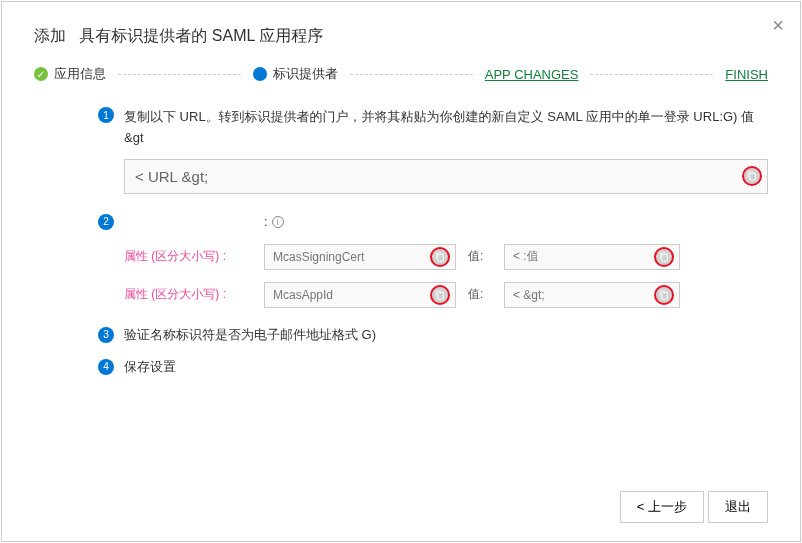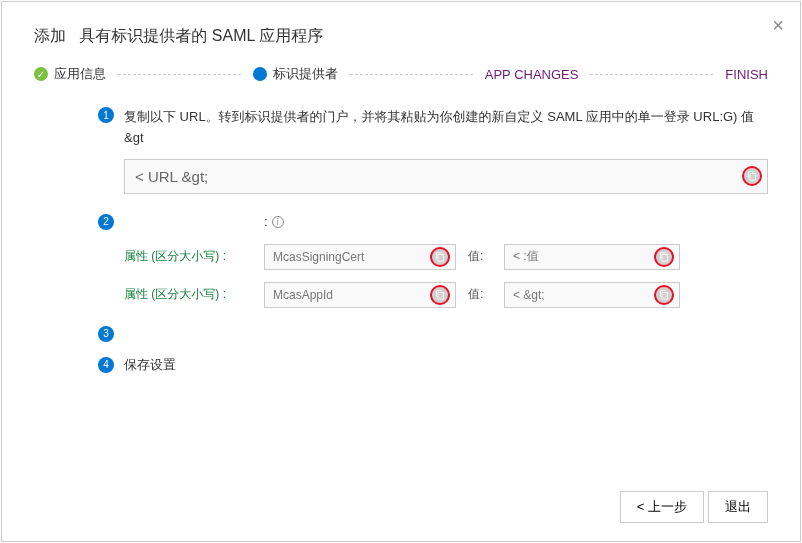--- a/index.html
+++ b/index.html
@@ -5,40 +5,40 @@
     * { box-sizing: border-box; margin: 0; padding: 0; }
     body { font-family: "Segoe UI", "Microsoft YaHei", Arial, sans-serif; font-size: 13px; color: #333; background: #fff; padding: 1px; }
     .modal { width: 800px; height: 541px; border: 1px solid #ccc; position: relative; padding: 24px 32px; }
     .close { position: absolute; top: 12px; right: 16px; font-size: 20px; color: #888; cursor: pointer; }
     .title { font-size: 16px; font-weight: 400; margin-bottom: 18px; }
     .steps { display: flex; align-items: center; margin-bottom: 24px; font-size: 13px; }
     .step { display: flex; align-items: center; gap: 6px; }
     .step-icon { width: 14px; height: 14px; border-radius: 50%; display: inline-flex; align-items: center; justify-content: center; font-size: 10px; color: #fff; }
     .step-done { background: #7ac142; }
     .step-current { background: #0078d4; }
-    .step-disabled { color: #701a75; }
+    .step-disabled { color: #15803d; text-decoration: underline; }
     .step-line { flex: 1; border-top: 1px dashed #ccc; margin: 0 12px; }
     .ext { display: flex; gap: 14px; margin-bottom: 20px; }
     .ext-icon { width: 38px; height: 38px; border-radius: 50%; background: #f5a623; display: flex; align-items: center; justify-content: center; flex-shrink: 0; }
     .ext-icon svg { width: 16px; height: 16px; fill: #fff; }
     .ext-txt .t1 { font-size: 13px; font-weight: 500; margin-bottom: 2px; }
     .ext-txt .t2 { font-size: 12px; color: #555; }
     .steps-list { padding-left: 64px; }
     .num { display: inline-flex; width: 16px; height: 16px; border-radius: 50%; background: #0078d4; color: #fff; font-size: 10px; align-items: center; justify-content: center; flex-shrink: 0; }
     .row { display: flex; align-items: flex-start; gap: 10px; margin-bottom: 10px; }
     .row-txt { flex: 1; line-height: 1.6; font-size: 13px; }
     .url-box { margin-left: 26px; margin-bottom: 20px; position: relative; }
     .url-input { width: 100%; border: 1px solid #ccc; padding: 8px 34px 8px 10px; font-size: 15px; color: #666; background: #f9f9f9; }
     .copy-btn { position: absolute; right: 6px; top: 50%; transform: translateY(-50%); width: 20px; height: 20px; border: 2px solid #e81123; border-radius: 50%; background: #d0d0d0; display: flex; align-items: center; justify-content: center; cursor: pointer; }
     .copy-btn svg { width: 10px; height: 10px; fill: #fff; }
     .attr-header { display: flex; align-items: center; gap: 10px; margin-bottom: 14px; }
     .attr-header .colon { margin-left: 140px; display: inline-flex; align-items: center; gap: 4px; }
     .info-icon { width: 12px; height: 12px; border: 1px solid #888; border-radius: 50%; display: inline-flex; align-items: center; justify-content: center; font-size: 9px; color: #888; }
     .attr-row { display: flex; align-items: center; gap: 12px; margin-left: 26px; margin-bottom: 12px; }
-    .attr-label { width: 116px; font-size: 12px; color: #15803d; }
+    .attr-label { width: 116px; font-size: 12px; color: #ec4899; }
     .attr-val-label { width: 24px; font-size: 12px; color: #555; text-align: left; }
     .field { position: relative; flex-shrink: 0; }
     .field-1 { width: 204px; padding-left: 12px; }
     .field-2 { width: 176px; }
     .attr-input { width: 100%; border: 1px solid #ccc; padding: 5px 28px 5px 8px; font-size: 12px; color: #777; background: #f9f9f9; }
     .simple-row { display: flex; align-items: center; gap: 10px; margin-bottom: 14px; }
     .footer { position: absolute; bottom: 18px; right: 32px; display: flex; gap: 4px; }
     .btn { padding: 6px 16px; font-size: 13px; border: 1px solid #ccc; background: #fff; cursor: pointer; }
     .btn-primary { background: #0078d4; color: #fff; border-color: #0078d4; }
   </style>
@@ -134,20 +134,21 @@
         <div class="copy-btn">
             <svg viewBox="0 0 24 24">
               <path d="M16 1H4a2 2 0 0 0-2 2v14h2V3h12V1zm3 4H8a2 2 0 0 0-2 2v14a2 2 0 0 0 2 2h11a2 2 0 0 0 2-2V7a2 2 0 0 0-2-2zm0 16H8V7h11v14z"></path>
             </svg>
           </div>
       </div>
     </div>
 
     <div class="simple-row" style="margin-top:18px;">
       <span class="num">3</span>
+      <span>验证名称标识符是否为电子邮件地址格式 G)</span>
     </div>
 
     <div class="simple-row">
       <span class="num">4</span>
       <span>保存设置</span>
     </div>
 
   </div>
 
   <div class="footer">

